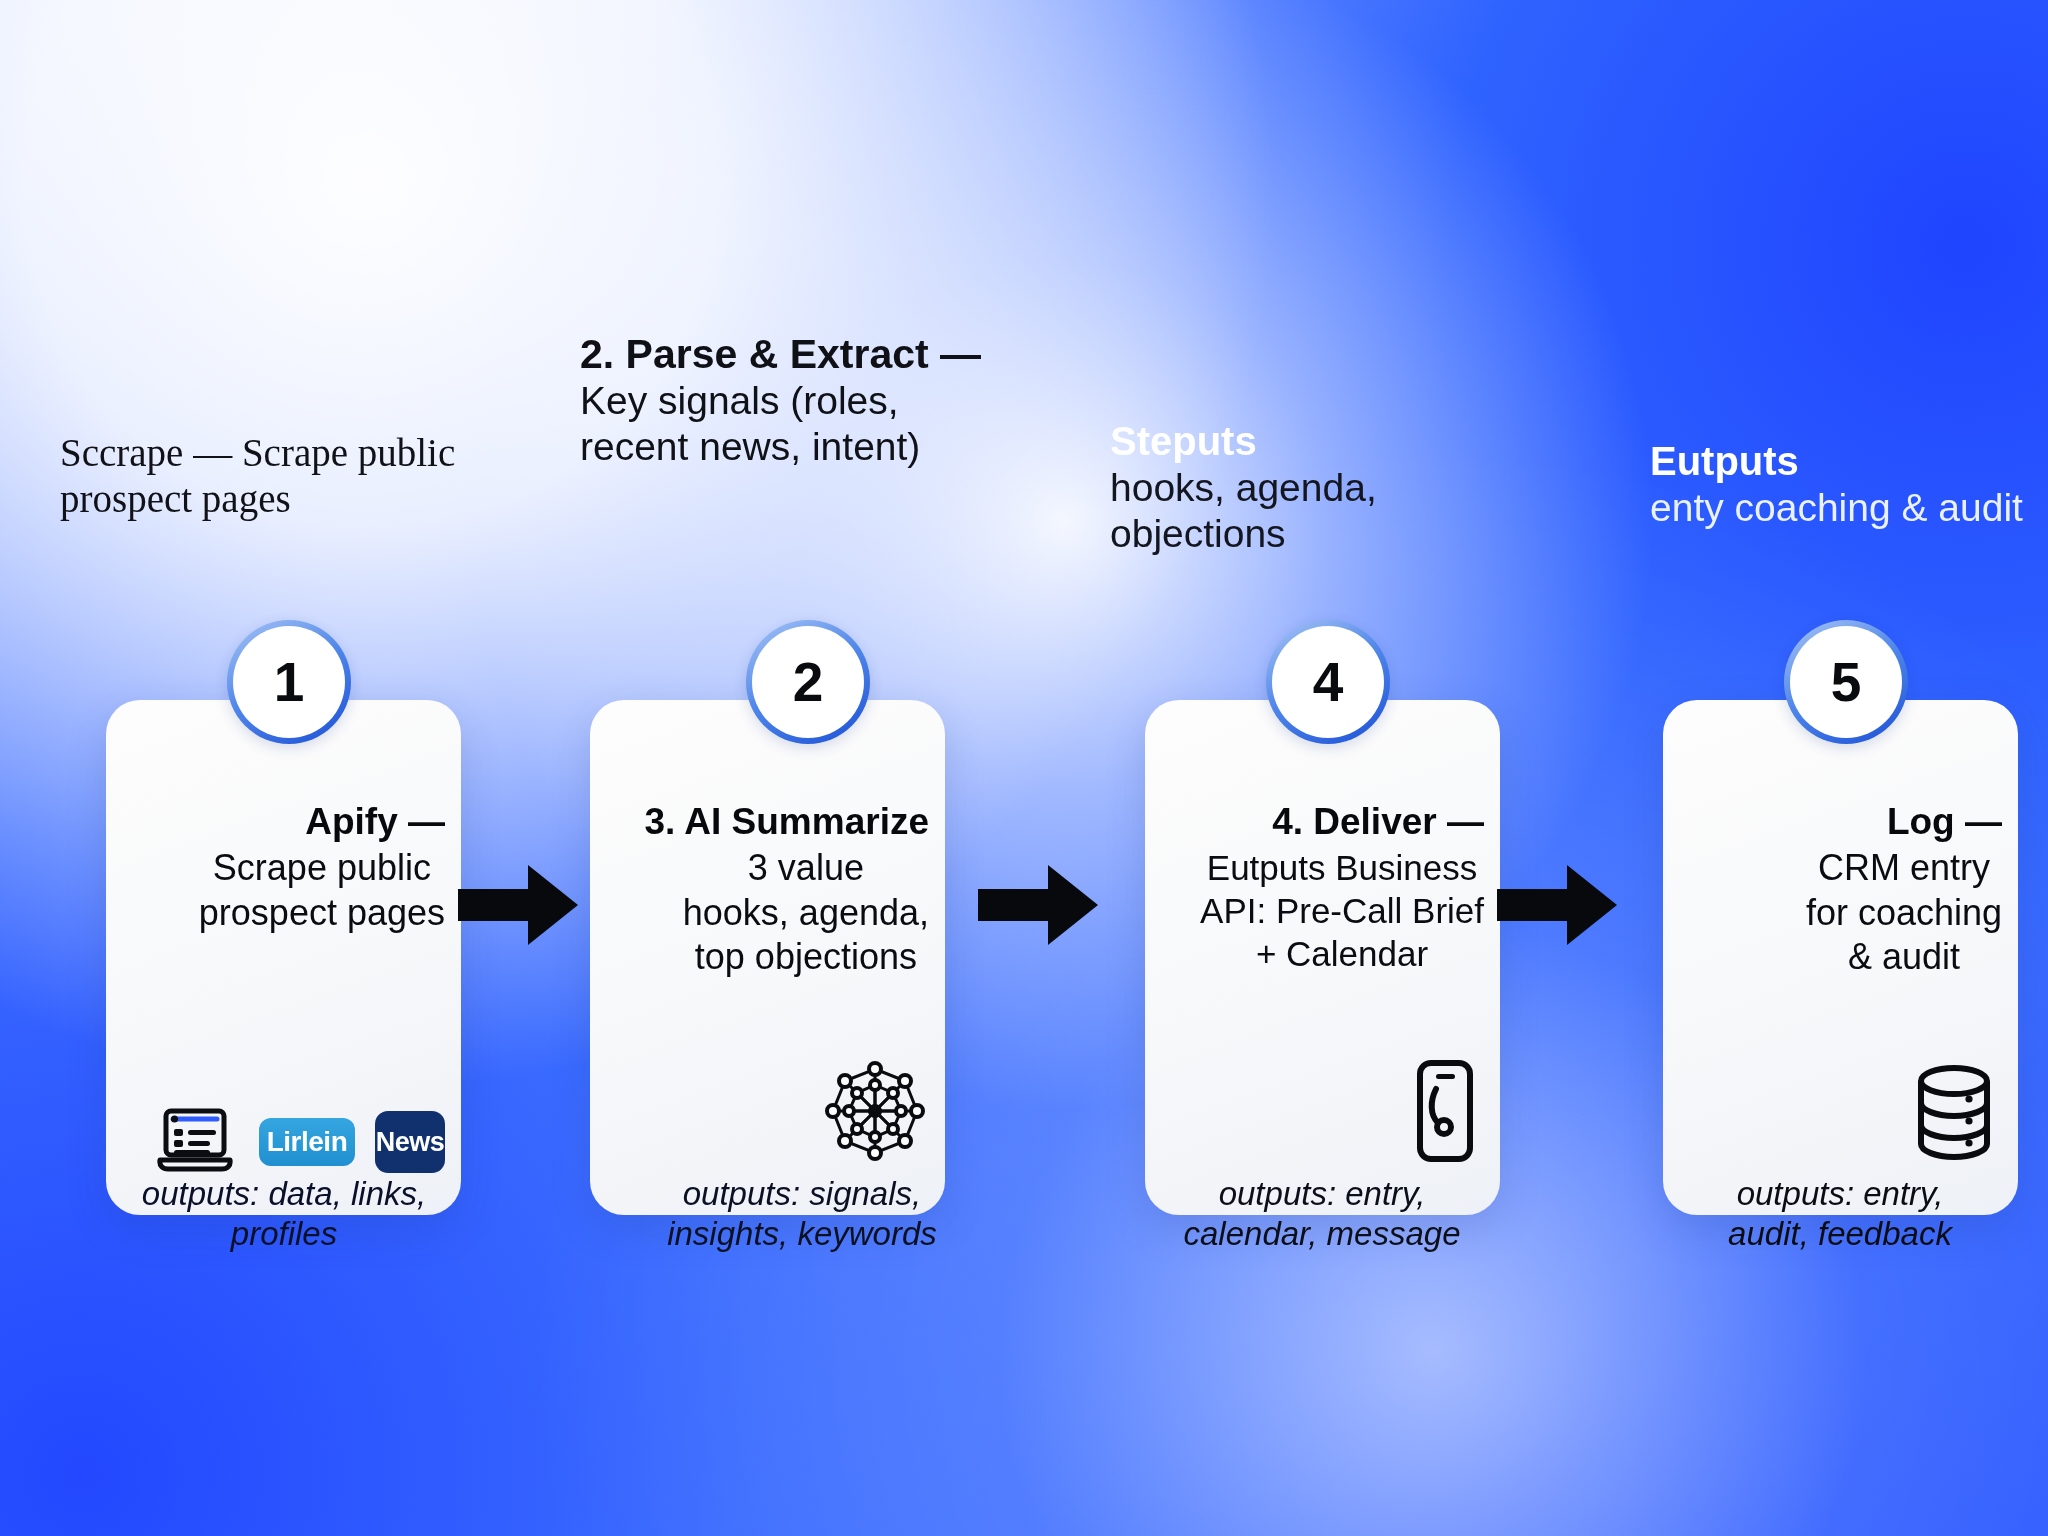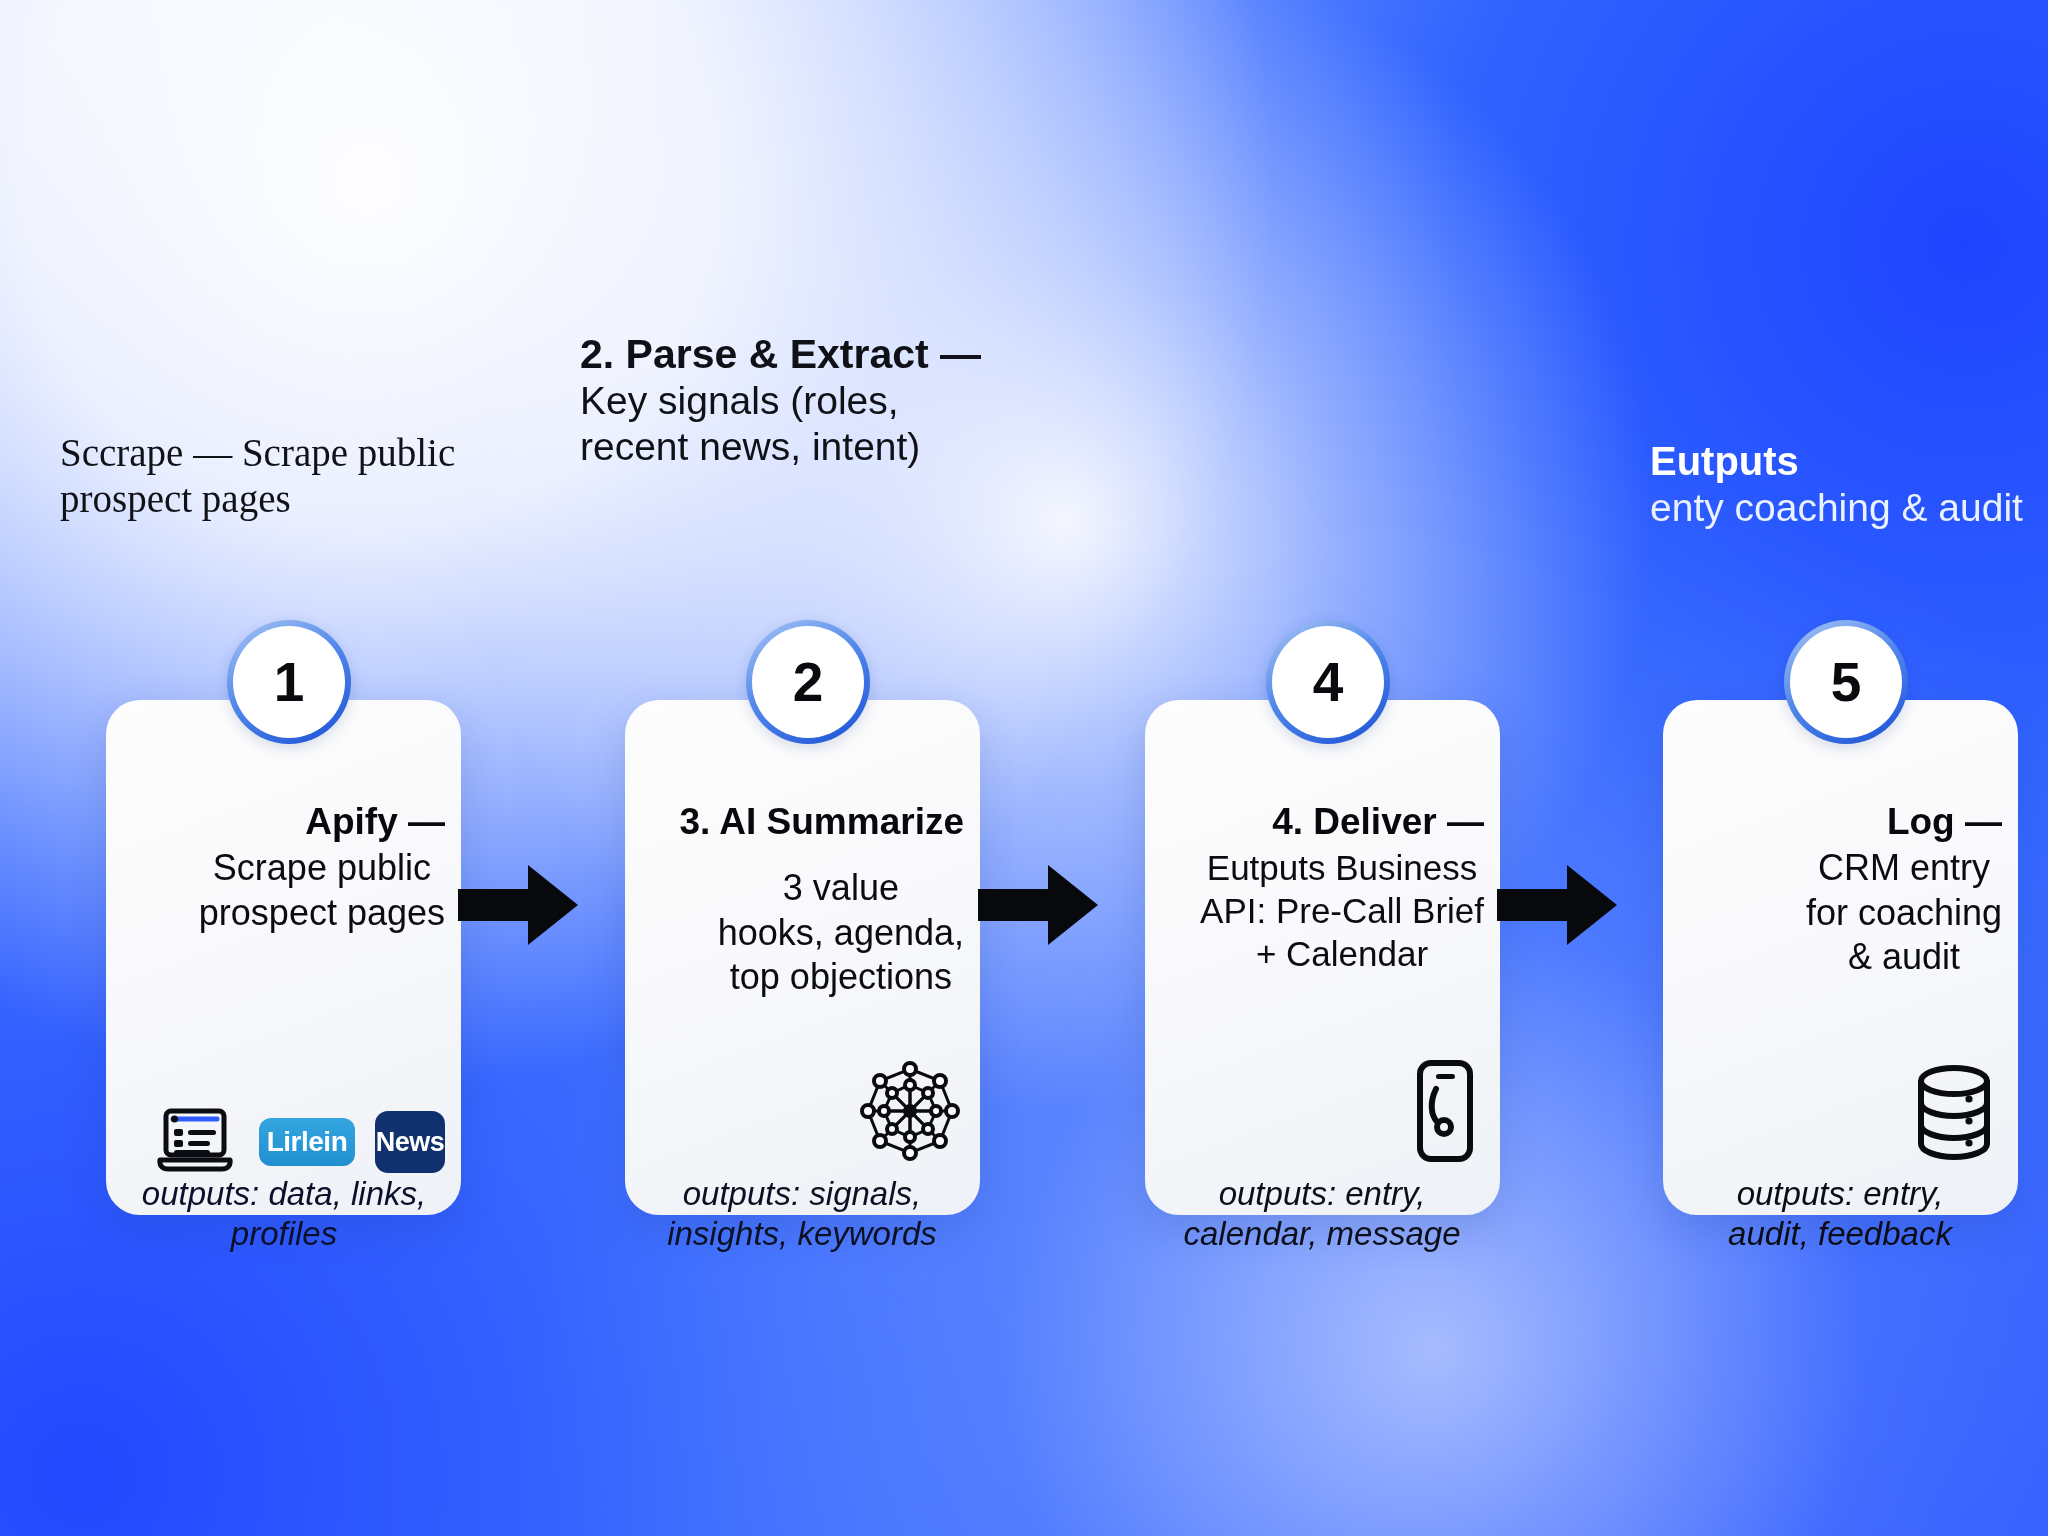--- a/index.html
+++ b/index.html
@@ -54,21 +54,21 @@
     border-radius: 34px;
     box-shadow: 0 14px 40px rgba(26,54,140,0.18);
     display: flex;
     flex-direction: column;
     align-items: flex-end;
     justify-content: flex-start;
     box-sizing: border-box;
     padding: 100px 16px 20px 16px;
   }
   .card-1 { left: 106px; }
-  .card-2 { left: 625px; gap: 20px; }
+  .card-2 { left: 590px; }
   .card-3 { left: 1145px; }
   .card-4 { left: 1663px; }
 
   .card-title {
     font-size: 37px;
     font-weight: bold;
     color: #08090d;
     text-align: center;
     line-height: 1.2;
     margin-bottom: 2px;
@@ -205,20 +205,25 @@
   </div>
 
   <div class="hdr hdr-2">
     <span class="hdr-strong">2. Parse &amp;
 Extract —</span>
     <span class="hdr-line">Key signals
 (roles, recent news,
 intent)</span>
   </div>
 
+  <div class="hdr hdr-3">
+    <span class="hdr-strong">Steputs</span>
+    <span class="hdr-line">hooks, agenda,
+objections</span>
+  </div>
 
   <div class="hdr hdr-4">
     <span class="hdr-strong">Eutputs</span>
     <span class="hdr-line">enty coaching
 &amp; audit</span>
   </div>
 
   <div class="card card-1">
     <div class="card-title">Apify —</div>
     <div class="card-body">Scrape public

